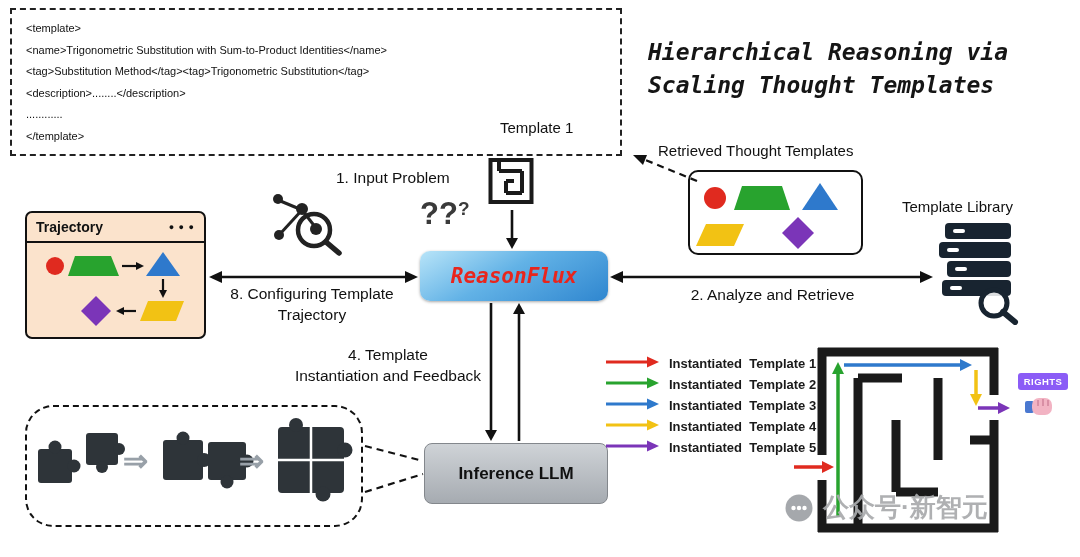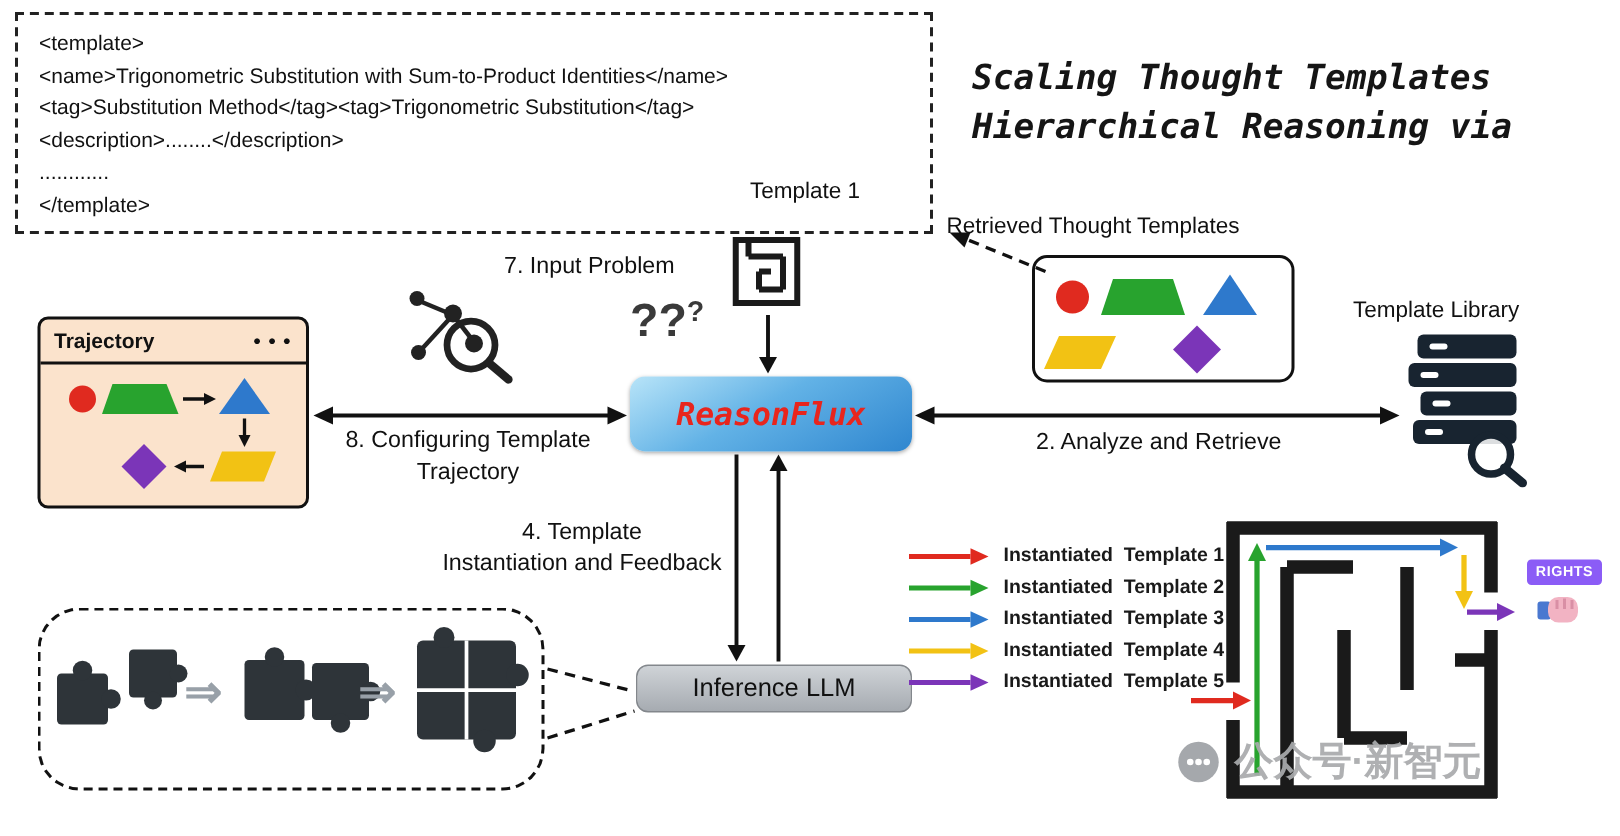--- a/index.html
+++ b/index.html
@@ -1,21 +1,21 @@
 <!DOCTYPE html>
 <html><head>
 <meta charset="utf-8">
 <style>
   *{margin:0;padding:0;box-sizing:border-box}
   body{background:#fff}
   .canvas{position:relative;width:1080px;height:557px;background:#fff;overflow:hidden;
           font-family:"Liberation Sans",sans-serif;color:#111}
 
   .tplbox{position:absolute;left:10px;top:8px;width:612px;height:148px;border:2px dashed #222;
-          padding:8px 14px;font-size:14px;line-height:21.5px;background:#fff}
+          padding:8px 14px;font-size:11px;line-height:21.5px;background:#fff}
   .tpl-label{position:absolute;left:500px;top:119px;font-weight:normal;font-size:15px}
 
   .title{position:absolute;left:648px;top:36px;font-family:"DejaVu Sans Mono",monospace;
          font-style:italic;font-weight:bold;font-size:23px;line-height:33px;color:#151515}
 
   .window{position:absolute;left:25px;top:211px;width:181px;height:128px;border:2.5px solid #111;
           border-radius:7px;background:#fbe3cc}
   .window-bar{height:30px;border-bottom:2.5px solid #111;display:flex;align-items:center;
           justify-content:space-between;padding:0 9px;font-weight:bold;font-size:14px}
   .window-dots{font-size:9px;letter-spacing:1px}
@@ -24,38 +24,38 @@
   #step1{left:336px;top:167px;text-align:left}
   #step3{left:210px;top:283px;width:204px}
   #step2{left:670px;top:284px;width:205px}
   #step4{left:281px;top:344px;width:214px}
 
   .reasonflux{position:absolute;left:420px;top:251px;width:188px;height:50px;border-radius:10px;
           background:linear-gradient(150deg,#b8e4f8 0%,#62b2e6 45%,#2f86cf 100%);
           display:flex;align-items:center;justify-content:center;
           font-family:"DejaVu Sans Mono",monospace;font-weight:bold;font-style:italic;
           font-size:21px;color:#e8251d;box-shadow:0 1px 3px rgba(0,0,0,.35)}
-  .llm{position:absolute;left:424px;top:443px;width:184px;height:32px;border-radius:8px;
+  .llm{position:absolute;left:424px;top:443px;width:184px;height:61px;border-radius:8px;
           border:1px solid #83878c;background:linear-gradient(180deg,#cfd3d7,#a6abb1);
-          display:flex;align-items:center;justify-content:center;font-size:17px;font-weight:400}
-
-  .retrieved-label{position:absolute;left:631px;top:142px;font-size:15px;font-weight:500}
+          display:flex;align-items:center;justify-content:center;font-size:17px;font-weight:700}
+
+  .retrieved-label{position:absolute;left:658px;top:142px;font-size:15px;font-weight:500}
   .retrieved-box{position:absolute;left:688px;top:170px;width:175px;height:85px;
           border:2.5px solid #111;border-radius:10px;background:#fff}
   .library-label{position:absolute;left:902px;top:198px;font-size:15px;font-weight:500}
 
   .graph-icon{position:absolute;left:264px;top:186px}
   .maze-icon{position:absolute;left:488px;top:157px}
   .books{position:absolute;left:936px;top:221px}
   .qmarks{position:absolute;left:420px;top:196px;display:flex;align-items:flex-start;color:#3a3a3a}
   .q-big{font-size:31px;font-weight:800}
   .q-small{font-size:19px;font-weight:800;margin-top:2px}
 
   .legend{position:absolute;left:604px;top:356px}
-  .legend-row{display:flex;align-items:flex-end;gap:9px;height:21px}
+  .legend-row{display:flex;align-items:flex-start;gap:9px;height:21px}
   .legend-label{font-size:13px;font-weight:600;white-space:pre;color:#1a1a1a}
 
   .puzzlebox{position:absolute;left:25px;top:405px;width:338px;height:122px;
           border:2.5px dashed #111;border-radius:28px;background:#fff}
   .puzzlebox svg{position:absolute;left:1px;top:0}
   .puzzle-arrow{position:absolute;top:36px;font-size:30px;font-weight:bold;color:#98a0a8}
   #parrow1{left:96px} #parrow2{left:212px}
 
   .overlay{position:absolute;left:0;top:0;pointer-events:none}
 
@@ -76,22 +76,22 @@
     <div>&lt;template&gt;</div>
     <div>&lt;name&gt;Trigonometric Substitution with Sum-to-Product Identities&lt;/name&gt;</div>
     <div>&lt;tag&gt;Substitution Method&lt;/tag&gt;&lt;tag&gt;Trigonometric Substitution&lt;/tag&gt;</div>
     <div>&lt;description&gt;........&lt;/description&gt;</div>
     <div>............</div>
     <div>&lt;/template&gt;</div>
   </div>
   <div class="tpl-label">Template 1</div>
 
   <div class="title">
+    <div>Hierarchical Reasoning via</div>
     <div>Scaling Thought Templates</div>
-    <div>Hierarchical Reasoning via</div>
   </div>
 
   <div class="window">
     <div class="window-bar">
       <span>Trajectory</span>
       <span class="window-dots">● ● ●</span>
     </div>
     <svg width="175" height="91" viewBox="0 0 175 91">
       <circle cx="28" cy="23" r="9" fill="#e02a1f"></circle>
       <polygon points="48,13 84,13 92,33 41,33" fill="#28a32e"></polygon>
@@ -112,21 +112,21 @@
     <line x1="16" y1="48" x2="38" y2="24" stroke="#222" stroke-width="3"></line>
     <line x1="38" y1="24" x2="52" y2="42" stroke="#222" stroke-width="3"></line>
     <circle cx="14" cy="13" r="5" fill="#222"></circle>
     <circle cx="38" cy="23" r="6" fill="#222"></circle>
     <circle cx="15" cy="49" r="5" fill="#222"></circle>
     <circle cx="52" cy="43" r="6" fill="#222"></circle>
     <circle cx="50" cy="44" r="16" fill="none" stroke="#222" stroke-width="4.5"></circle>
     <line x1="62" y1="56" x2="75" y2="67" stroke="#222" stroke-width="5.5" stroke-linecap="round"></line>
   </svg>
 
-  <div class="step" id="step1">7. Input Problem</div>
+  <div class="step" id="step1">1. Input Problem</div>
   <div class="step" id="step2">2. Analyze and Retrieve</div>
   <div class="step" id="step3">
     <div>8. Configuring Template</div>
     <div>Trajectory</div>
   </div>
   <div class="step" id="step4">
     <div>4. Template</div>
     <div>Instantiation and Feedback</div>
   </div>
 

